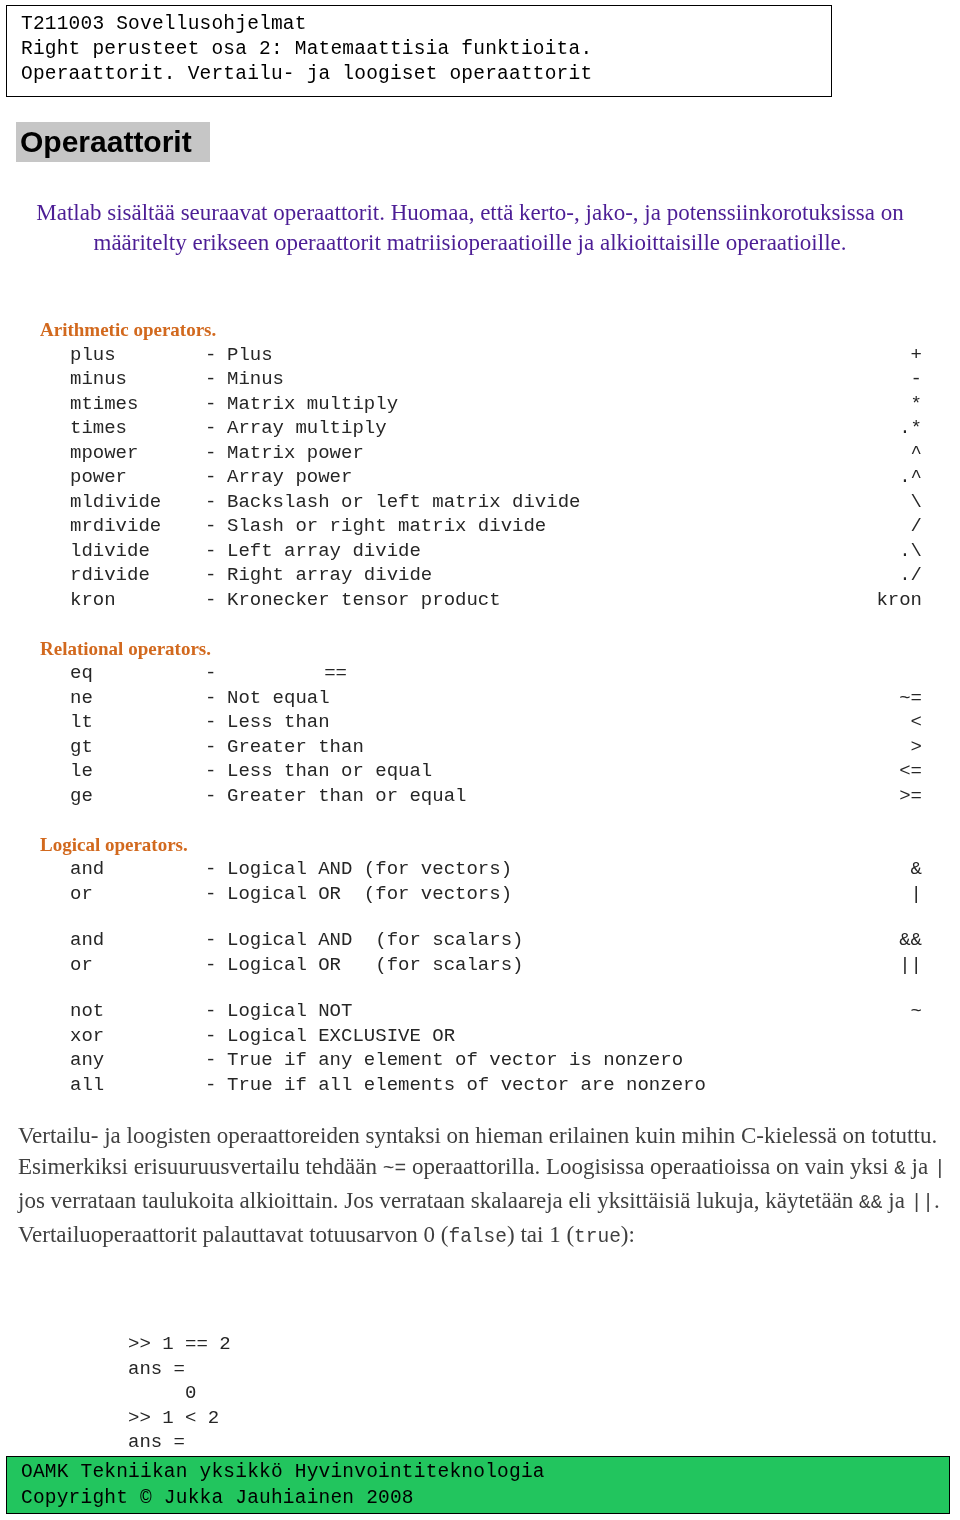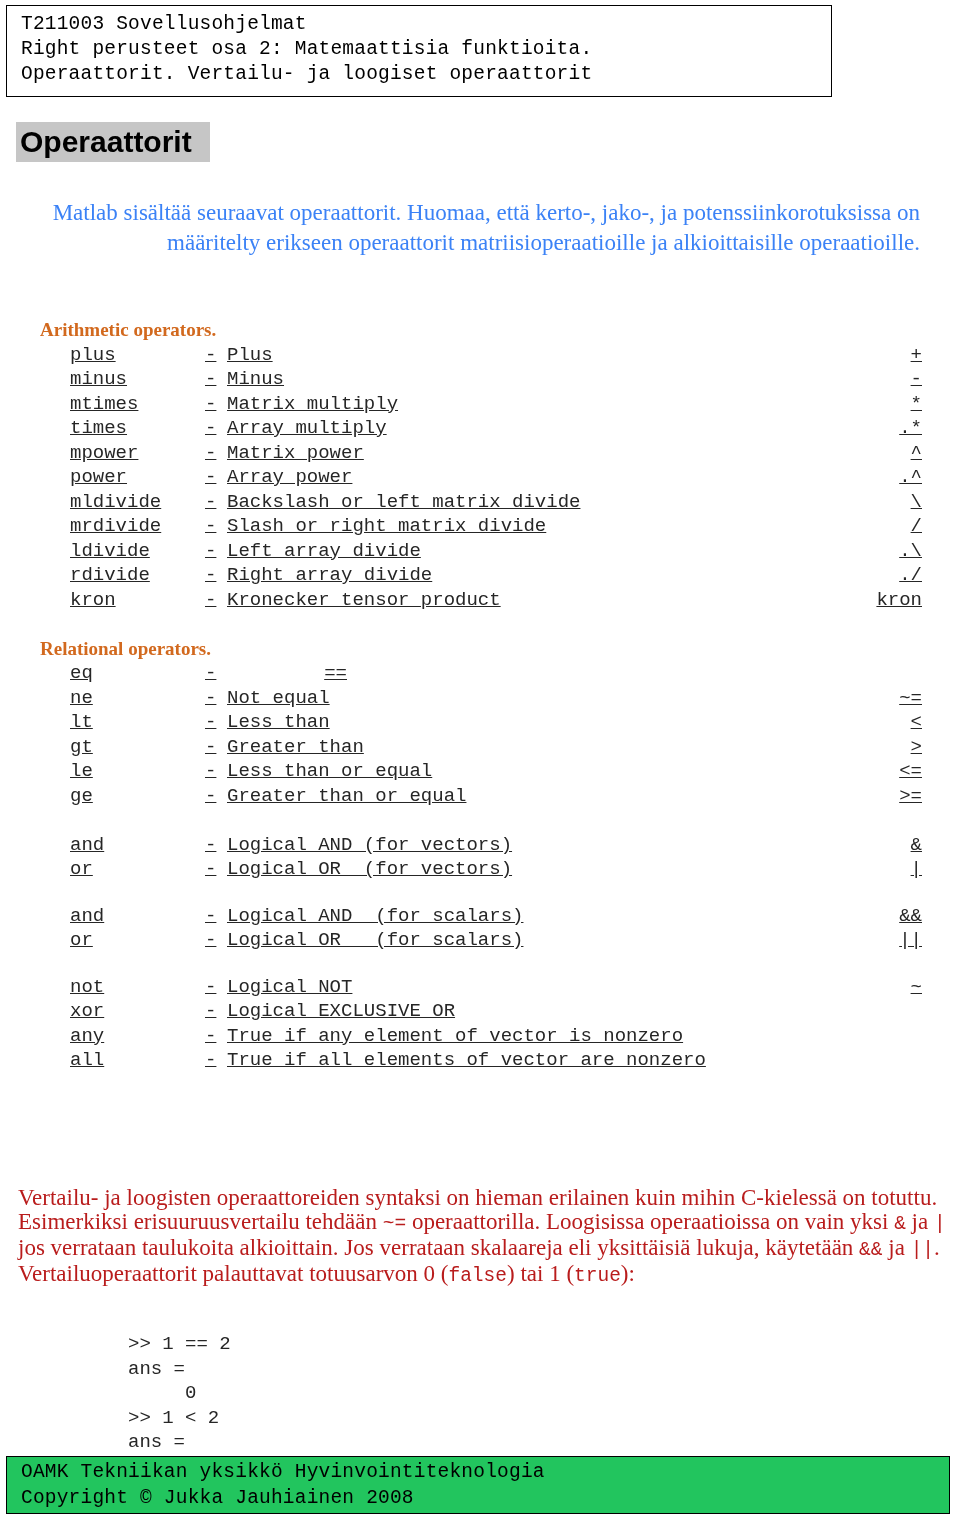--- a/index.html
+++ b/index.html
@@ -53,22 +53,22 @@
 
   
   .intro {
     position: absolute;
     left: 20px;
     top: 198px;
     width: 900px;
     font-family: "Liberation Serif", serif;
     font-size: 23px;
     line-height: 29.5px;
-    text-align: right;
-    color: #3b82f6;
+    text-align: center;
+    color: #4c1d95;
   }
 
   
   .listing {
     position: absolute;
     left: 20px;
     top: 318px;
     width: 920px;
   }
   .section-head {
@@ -80,21 +80,20 @@
     white-space: pre;
     margin-left: 20px;
   }
   .op-row {
     display: flex;
     font-family: "Liberation Mono", monospace;
     font-size: 19px;
     line-height: 24.5px;
     white-space: pre;
     color: #262626;
-    text-decoration: underline;
   }
   .op-name {
     display: inline-block;
     width: 135px;
     margin-left: 50px;
     flex: 0 0 auto;
   }
   .op-dash {
     display: inline-block;
     width: 22px;
@@ -115,26 +114,26 @@
     height: 24.5px;
   }
   .spacer-half {
     height: 22px;
   }
 
   
   .closing {
     position: absolute;
     left: 18px;
-    top: 1186px;
+    top: 1120px;
     width: 928px;
     font-family: "Liberation Serif", serif;
     font-size: 23px;
-    line-height: 24px;
-    color: #b91c1c;
+    line-height: 31px;
+    color: #404040;
   }
   .closing code {
     font-family: "Liberation Mono", monospace;
     font-size: 19.5px;
   }
 
   
   .console {
     position: absolute;
     left: 128px;
@@ -195,20 +194,21 @@
     <div class="op-row"><span class="op-name">kron</span><span class="op-dash">-</span><span class="op-desc">Kronecker tensor product</span><span class="op-sym">kron</span></div>
     <div class="spacer-row"></div>
     <div class="section-head">Relational operators.</div>
     <div class="op-row"><span class="op-name">eq</span><span class="op-dash">-</span><span class="op-sym">==</span></div>
     <div class="op-row"><span class="op-name">ne</span><span class="op-dash">-</span><span class="op-desc">Not equal</span><span class="op-sym">~=</span></div>
     <div class="op-row"><span class="op-name">lt</span><span class="op-dash">-</span><span class="op-desc">Less than</span><span class="op-sym">&lt;</span></div>
     <div class="op-row"><span class="op-name">gt</span><span class="op-dash">-</span><span class="op-desc">Greater than</span><span class="op-sym">&gt;</span></div>
     <div class="op-row"><span class="op-name">le</span><span class="op-dash">-</span><span class="op-desc">Less than or equal</span><span class="op-sym">&lt;=</span></div>
     <div class="op-row"><span class="op-name">ge</span><span class="op-dash">-</span><span class="op-desc">Greater than or equal</span><span class="op-sym">&gt;=</span></div>
     <div class="spacer-row"></div>
+    <div class="section-head">Logical operators.</div>
     <div class="op-row"><span class="op-name">and</span><span class="op-dash">-</span><span class="op-desc">Logical AND (for vectors)</span><span class="op-sym">&amp;</span></div>
     <div class="op-row"><span class="op-name">or</span><span class="op-dash">-</span><span class="op-desc">Logical OR  (for vectors)</span><span class="op-sym">|</span></div>
     <div class="spacer-half"></div>
     <div class="op-row"><span class="op-name">and</span><span class="op-dash">-</span><span class="op-desc">Logical AND  (for scalars)</span><span class="op-sym">&amp;&amp;</span></div>
     <div class="op-row"><span class="op-name">or</span><span class="op-dash">-</span><span class="op-desc">Logical OR   (for scalars)</span><span class="op-sym">||</span></div>
     <div class="spacer-half"></div>
     <div class="op-row"><span class="op-name">not</span><span class="op-dash">-</span><span class="op-desc">Logical NOT</span><span class="op-sym">~</span></div>
     <div class="op-row"><span class="op-name">xor</span><span class="op-dash">-</span><span class="op-desc">Logical EXCLUSIVE OR</span><span class="op-sym"></span></div>
     <div class="op-row"><span class="op-name">any</span><span class="op-dash">-</span><span class="op-desc">True if any element of vector is nonzero</span><span class="op-sym"></span></div>
     <div class="op-row"><span class="op-name">all</span><span class="op-dash">-</span><span class="op-desc">True if all elements of vector are nonzero</span><span class="op-sym"></span></div>

